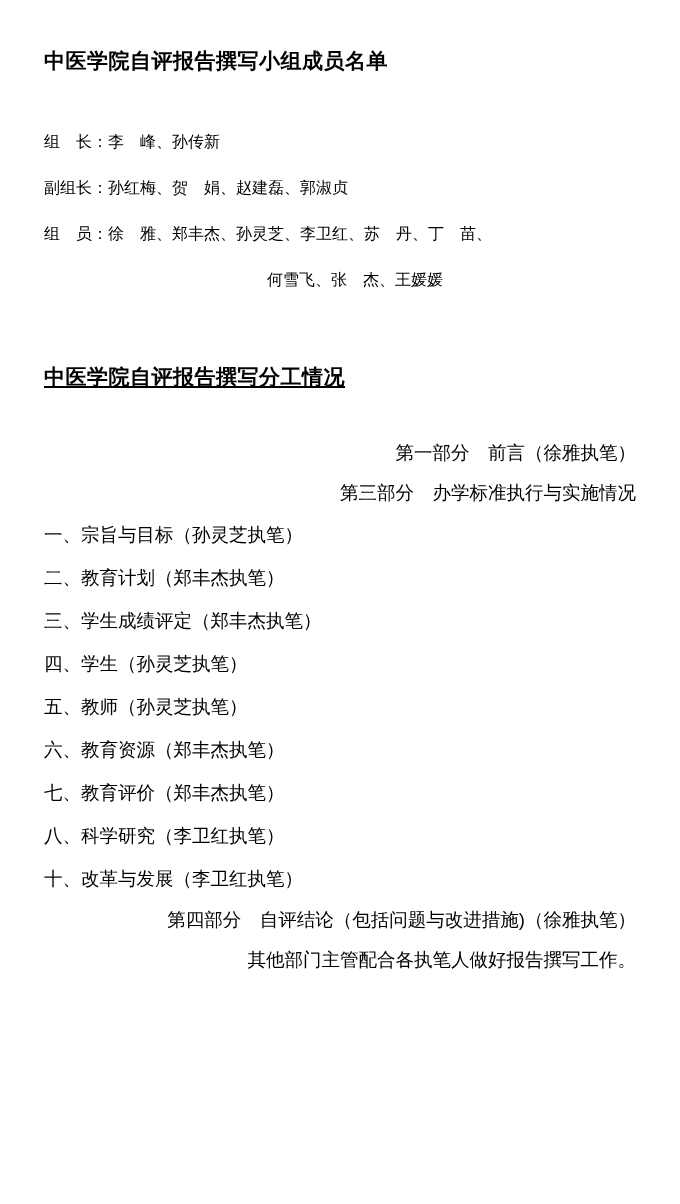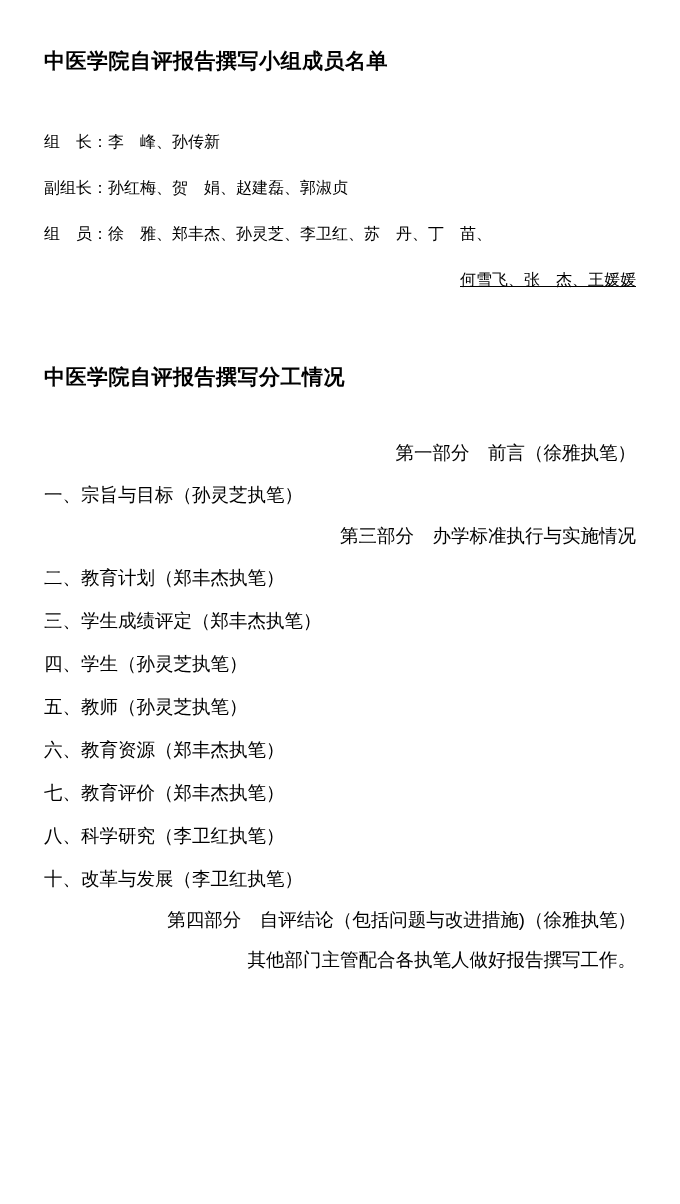--- a/index.html
+++ b/index.html
@@ -25,33 +25,33 @@
     text-align: left;
     font-size: 21px;
     font-weight: bold;
     letter-spacing: 0.5px;
   }
   .title-1 {
     margin-top: 47px;
   }
   .title-2 {
     margin-top: 0;
+    text-decoration: underline;
   }
   .roster {
     margin-top: 44px;
   }
   .roster-line {
     font-size: 16px;
     line-height: 46px;
     white-space: pre;
   }
   .roster-line.cont {
-    text-align: right;
+    text-align: center;
     padding-left: 30px;
-    text-decoration: underline;
   }
   .spacer-a { height: 60px; }
   .spacer-b { height: 42px; }
   .task-list {
     margin-top: 0;
   }
   .task-line {
     font-size: 18.5px;
     line-height: 43px;
     white-space: pre;
@@ -76,22 +76,22 @@
   </div>
 
   <div class="spacer-a"></div>
 
   <div class="title title-2">中医学院自评报告撰写分工情况</div>
 
   <div class="spacer-b"></div>
 
   <div class="task-list">
     <div class="task-line tight">第一部分　前言（徐雅执笔）</div>
+    <div class="task-line tight">第三部分　办学标准执行与实施情况</div>
     <div class="task-line">一、宗旨与目标（孙灵芝执笔）</div>
-    <div class="task-line tight">第三部分　办学标准执行与实施情况</div>
     <div class="task-line">二、教育计划（郑丰杰执笔）</div>
     <div class="task-line">三、学生成绩评定（郑丰杰执笔）</div>
     <div class="task-line">四、学生（孙灵芝执笔）</div>
     <div class="task-line">五、教师（孙灵芝执笔）</div>
     <div class="task-line">六、教育资源（郑丰杰执笔）</div>
     <div class="task-line">七、教育评价（郑丰杰执笔）</div>
     <div class="task-line">八、科学研究（李卫红执笔）</div>
     <div class="task-line">十、改革与发展（李卫红执笔）</div>
     <div class="task-line tight">第四部分　自评结论（包括问题与改进措施)（徐雅执笔）</div>
     <div class="task-line tight">其他部门主管配合各执笔人做好报告撰写工作。</div>

